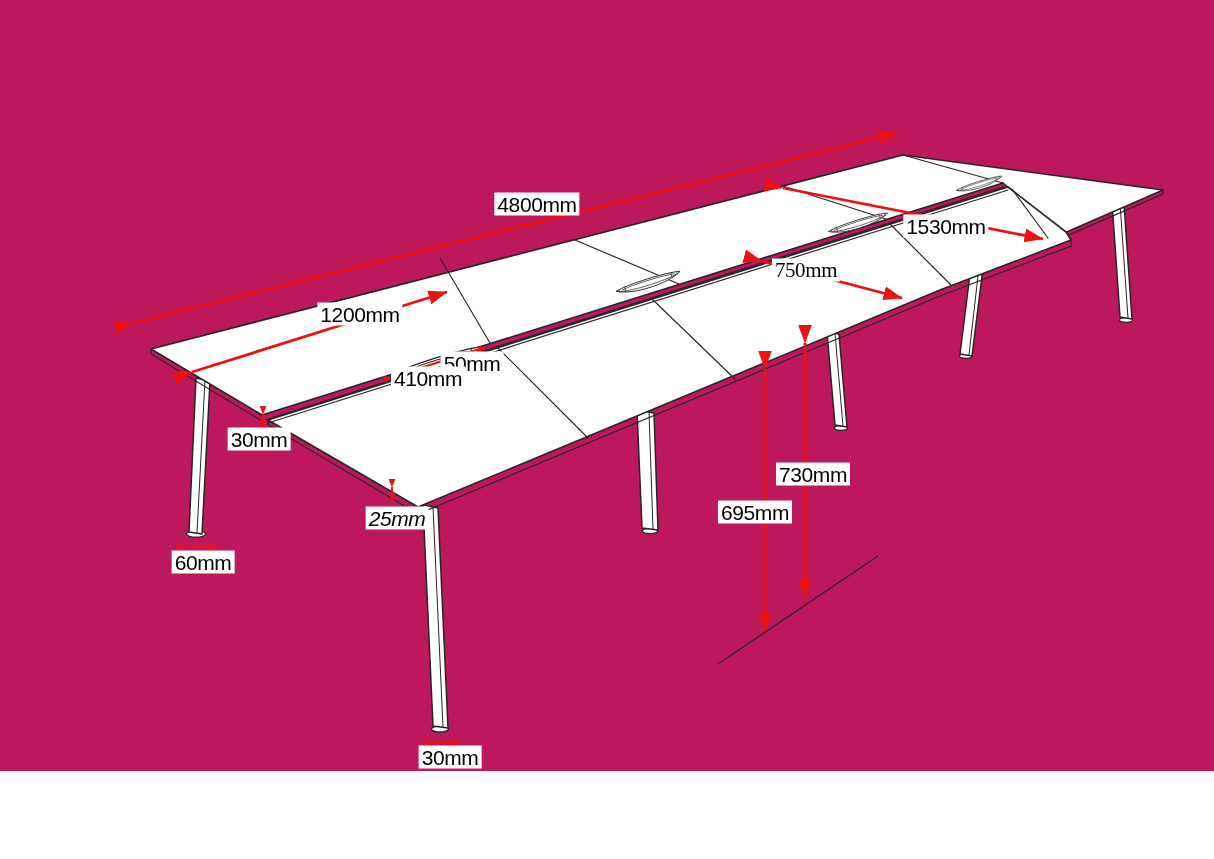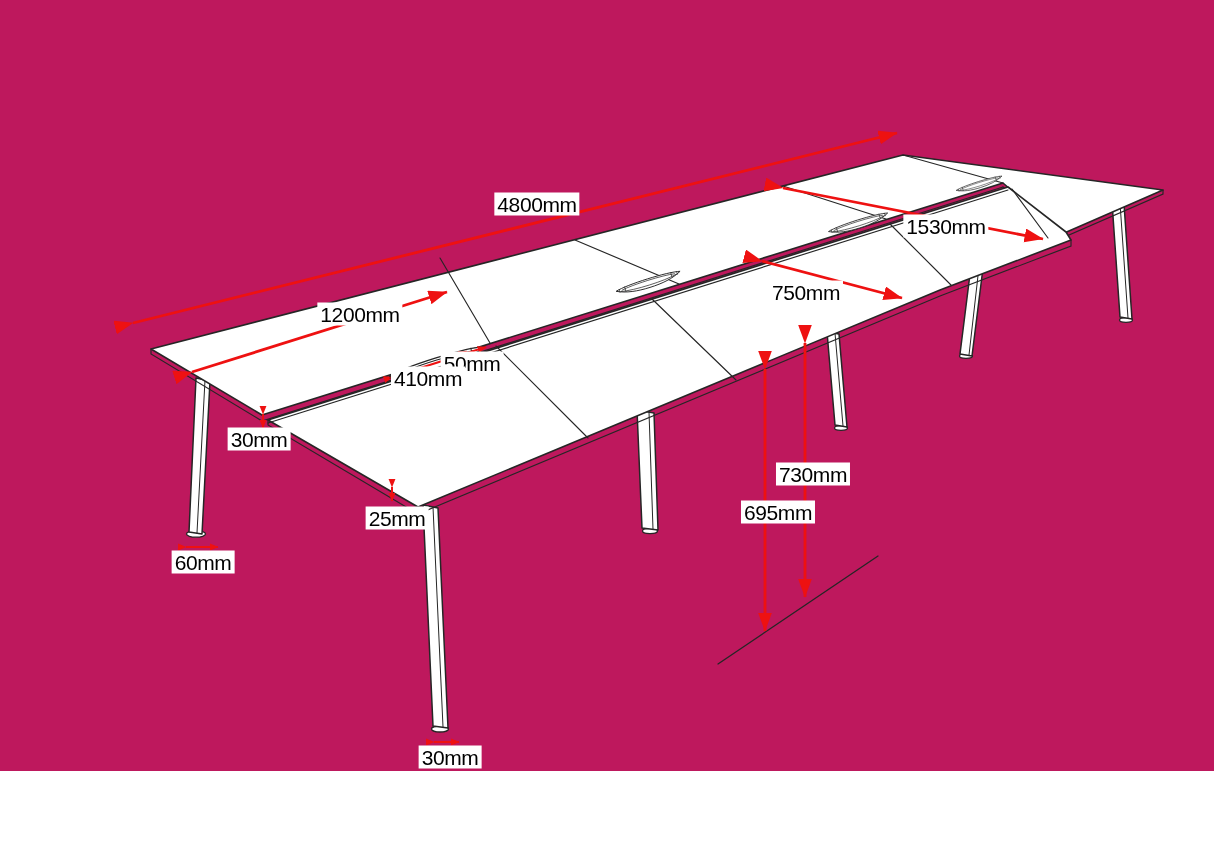--- a/index.html
+++ b/index.html
@@ -125,22 +125,22 @@
       <path class="dim dim2" d="M186,547 L218,547" marker-start="url(#mSmall)" marker-end="url(#mSmall)"></path>
       <path class="dim dim2" d="M434,742 L459,742" marker-start="url(#mSmall)" marker-end="url(#mSmall)"></path>
       <path class="leader" d="M417,378 L390,378"></path>
       <path class="leader" d="M468,366 L446,370"></path>
     </g>
   </svg>
 
   <div class="lbl" style="left:537px;top:204px;">4800mm</div>
   <div class="lbl" style="left:946px;top:226px;text-align:right;">1530mm</div>
   <div class="lbl" style="left:360px;top:314px;">1200mm</div>
-  <div class="lbl" style="left:806px;top:292px;">750mm</div>
+  <div class="lbl" style="left:806px;top:270px;font-family:Liberation Serif, serif;">750mm</div>
   <div class="lbl" style="left:472px;top:363px;">50mm</div>
   <div class="lbl" style="left:428px;top:378px;">410mm</div>
   <div class="lbl" style="left:259px;top:439px;">30mm</div>
-  <div class="lbl" style="left:397px;top:518px;">25mm</div>
+  <div class="lbl" style="left:397px;top:518px;font-style:italic;">25mm</div>
   <div class="lbl" style="left:203px;top:562px;">60mm</div>
   <div class="lbl" style="left:813px;top:474px;text-align:center;">730mm</div>
-  <div class="lbl" style="left:778px;top:512px;">695mm</div>
+  <div class="lbl" style="left:755px;top:512px;">695mm</div>
   <div class="lbl" style="left:450px;top:757px;">30mm</div>
 </div>
 
 </body></html>

